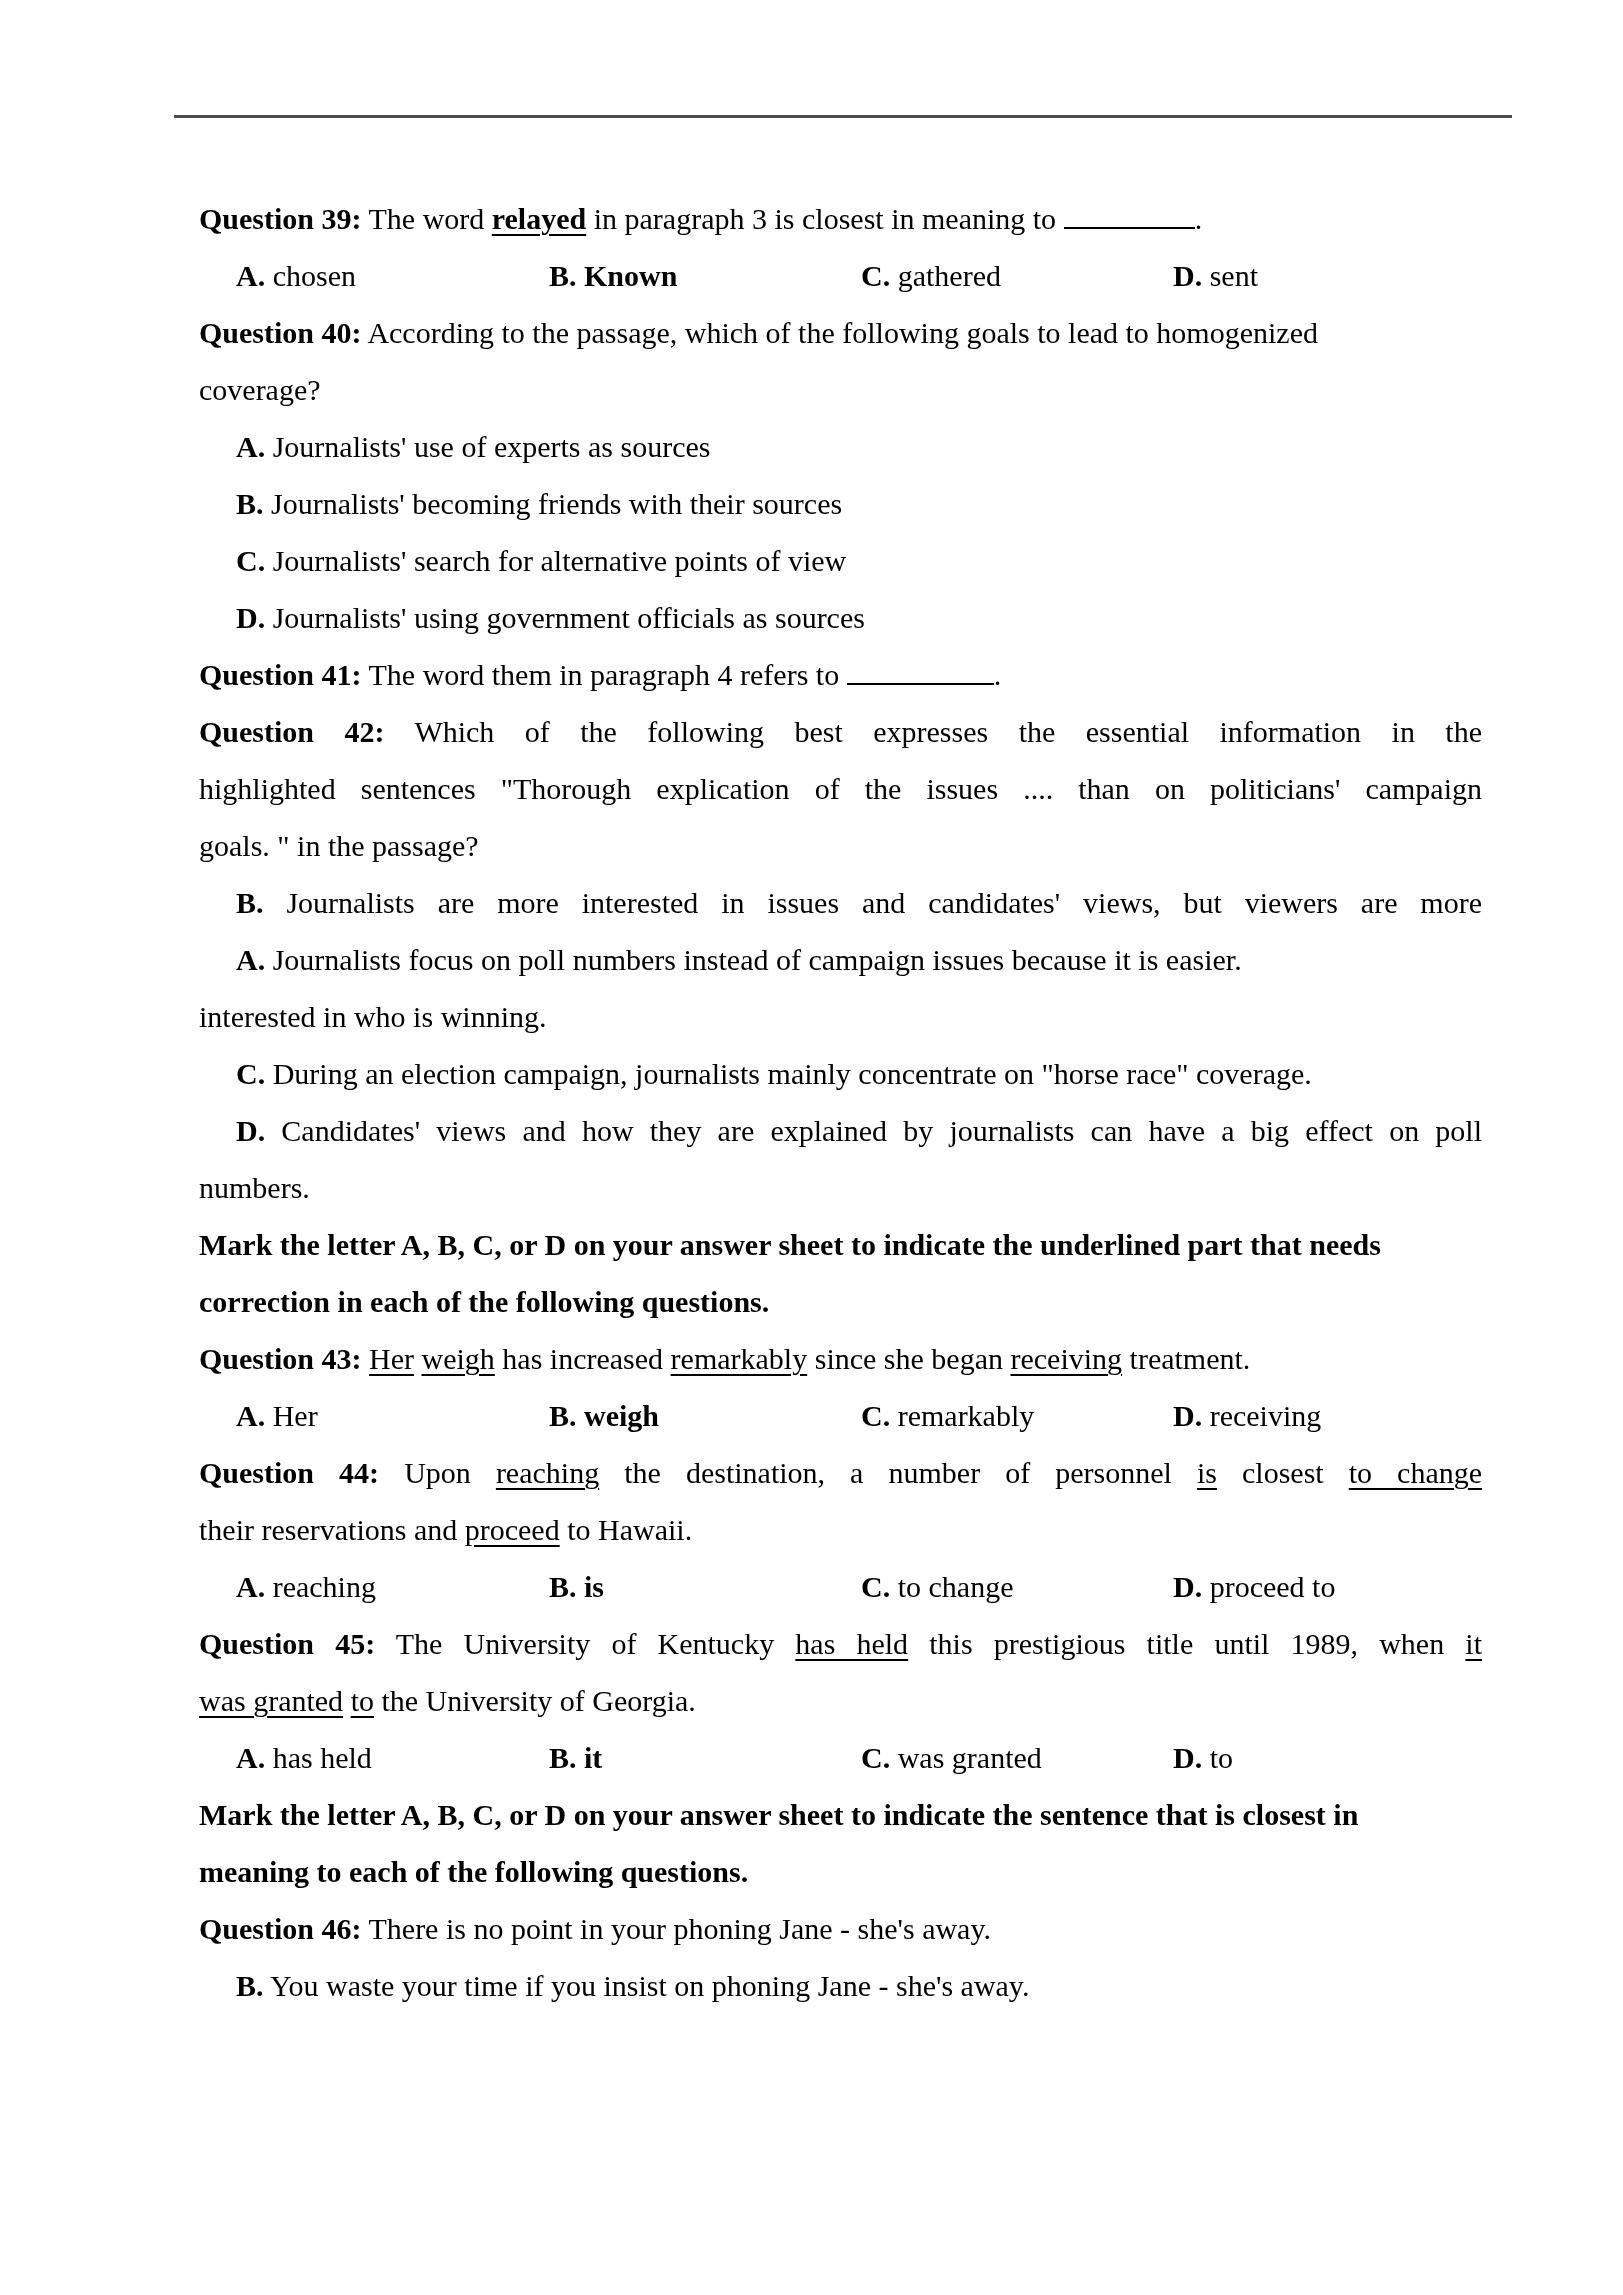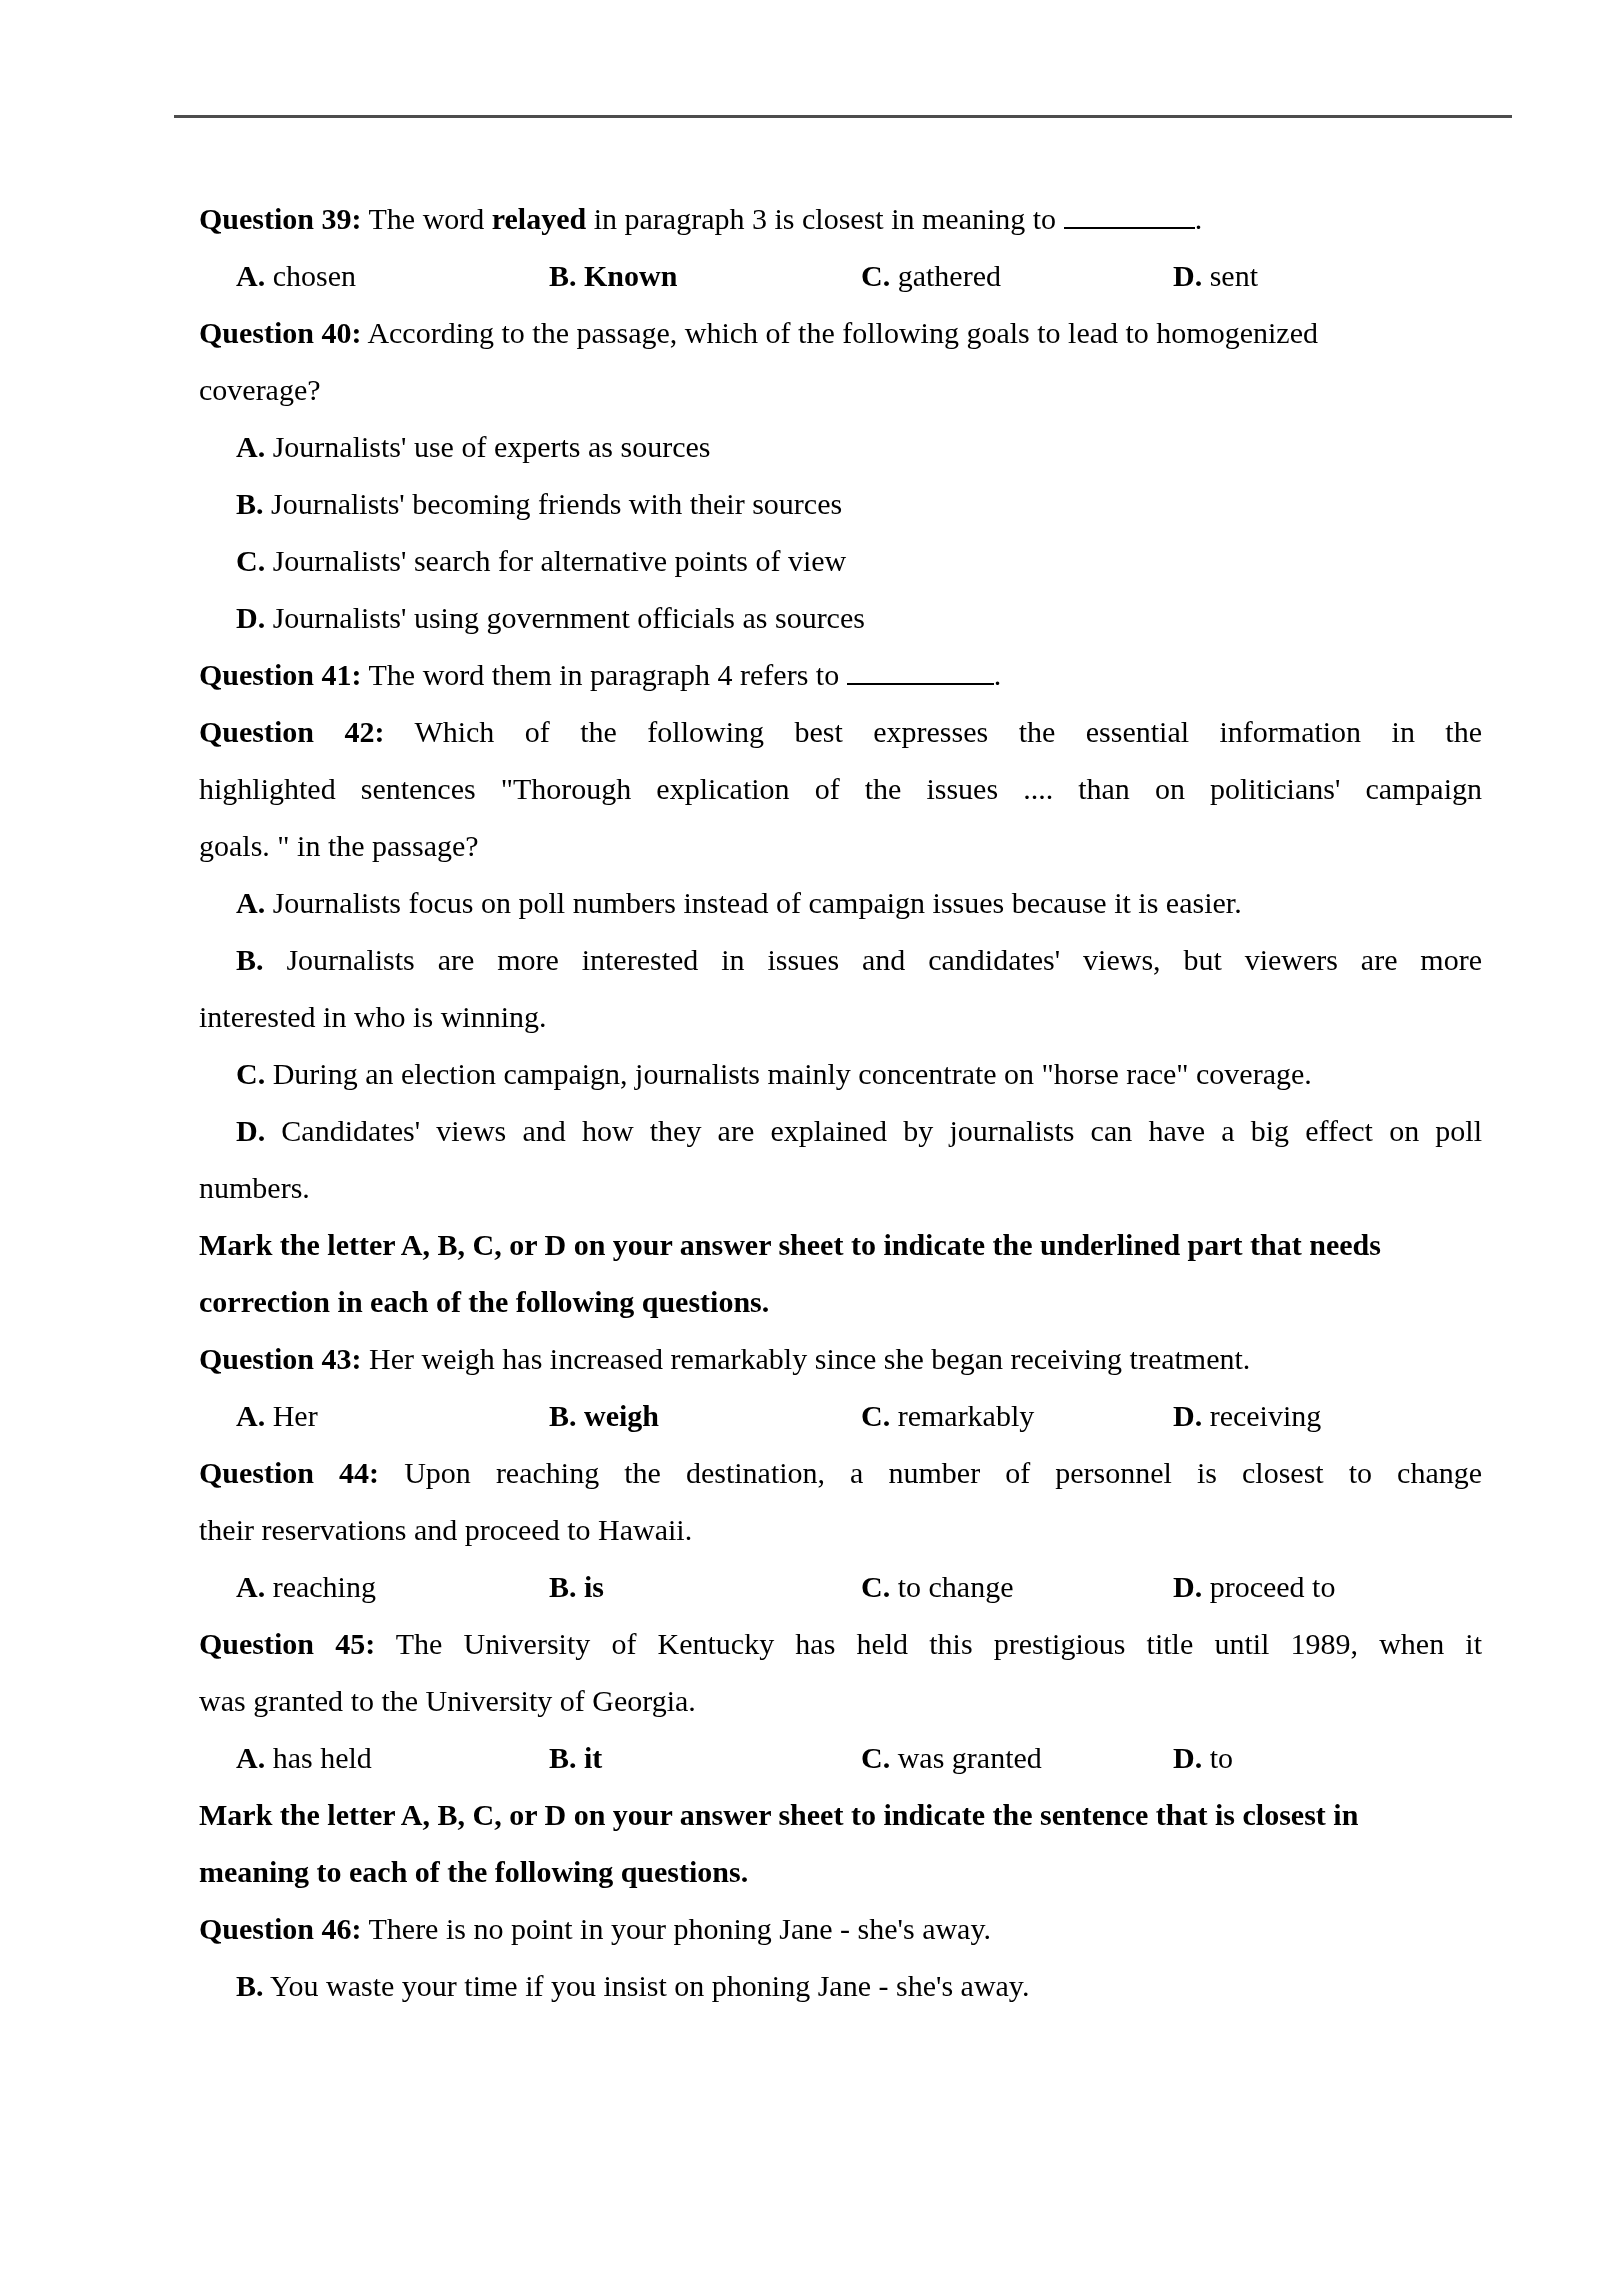--- a/index.html
+++ b/index.html
@@ -4,21 +4,21 @@
 <style>
   html, body { margin: 0; padding: 0; background: #ffffff; }
   body { width: 1623px; height: 2295px; position: relative; overflow: hidden;
          font-family: "Liberation Serif", "DejaVu Serif", serif; color: #000; }
   .rule { position: absolute; left: 174px; top: 115px; width: 1338px; height: 3.3px; background: #4d4d4d; }
   .content { position: absolute; left: 199px; top: 190px; width: 1283px; font-size: 30px; line-height: 57px; }
   .line { white-space: nowrap; }
   .just-full { text-align: justify; text-align-last: justify; white-space: normal; }
   .indent { padding-left: 37px; }
   .b { font-weight: bold; }
-  .u { text-decoration-thickness: 2px; text-underline-offset: 4.6px; }
+  .u { text-decoration: underline; text-decoration-thickness: 2px; text-underline-offset: 4.6px; }
   .blank { display: inline-block; width: 131px; border-bottom: 2px solid #000; height: 22px; vertical-align: baseline; }
   .blank.long { width: 147px; }
   .opts { position: relative; height: 57px; }
   .opt { position: absolute; top: 0; white-space: nowrap; }
   .opt.a { left: 37px; } .opt.b { left: 350px; } .opt.c { left: 662px; } .opt.d { left: 974px; }
   .instr { font-weight: bold; }
 </style>
 </head>
 <body>
 
@@ -55,22 +55,22 @@
     <span>The word them in paragraph 4 refers to</span>
     <span class="blank long"></span><span>.</span>
   </div>
 
   <div class="line just-full">
     <span class="b">Question 42:</span>
     <span>Which of the following best expresses the essential information in the</span>
   </div>
   <div class="line just-full">highlighted sentences "Thorough explication of the issues .... than on politicians' campaign</div>
   <div class="line">goals. " in the passage?</div>
+  <div class="line indent just-full"><span class="b">B.</span> <span>Journalists are more interested in issues and candidates' views, but viewers are more</span></div>
   <div class="line indent"><span class="b">A.</span> <span>Journalists focus on poll numbers instead of campaign issues because it is easier.</span></div>
-  <div class="line indent just-full"><span class="b">B.</span> <span>Journalists are more interested in issues and candidates' views, but viewers are more</span></div>
   <div class="line">interested in who is winning.</div>
   <div class="line indent"><span class="b">C.</span> <span>During an election campaign, journalists mainly concentrate on "horse race" coverage.</span></div>
   <div class="line indent just-full"><span class="b">D.</span> <span>Candidates' views and how they are explained by journalists can have a big effect on poll</span></div>
   <div class="line">numbers.</div>
 
   <div class="line instr">Mark the letter A, B, C, or D on your answer sheet to indicate the underlined part that needs</div>
   <div class="line instr">correction in each of the following questions.</div>
 
   <div class="line">
     <span class="b">Question 43:</span>

